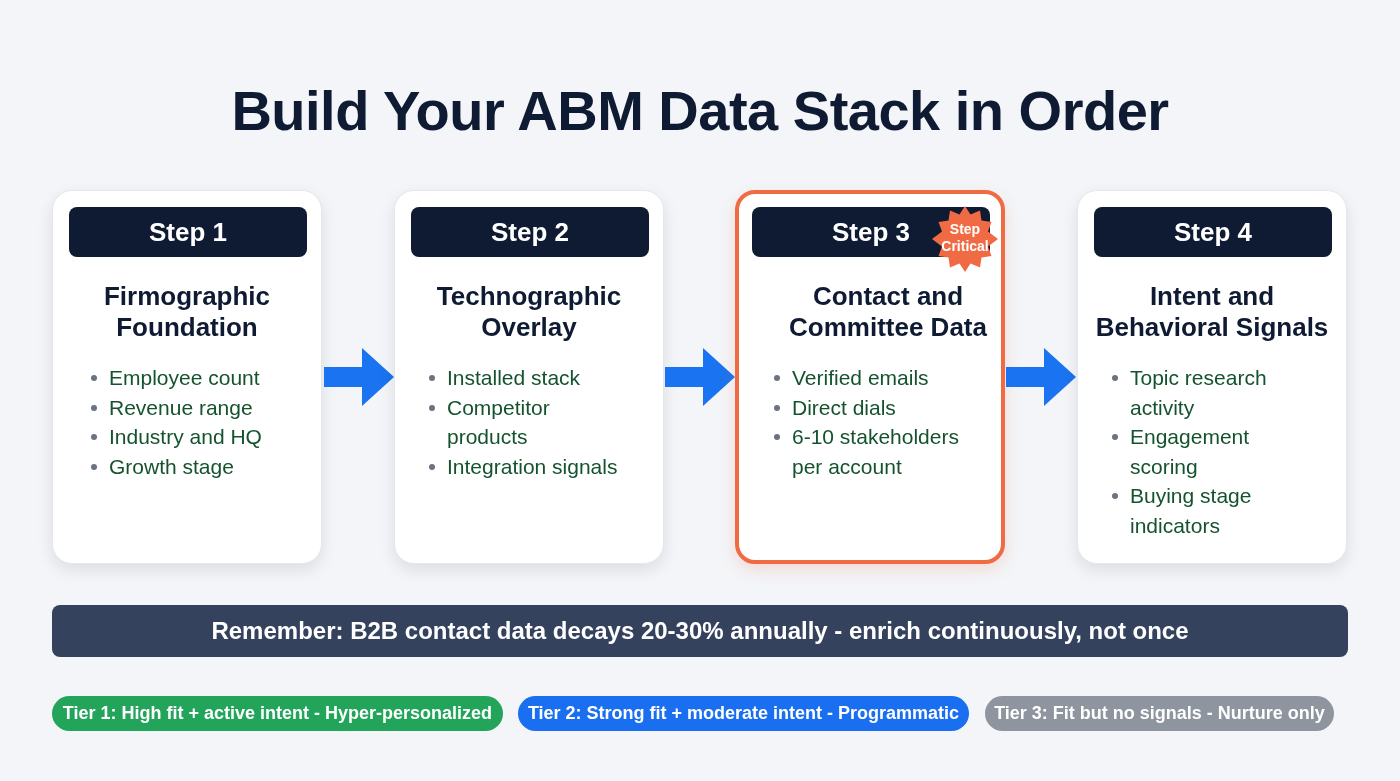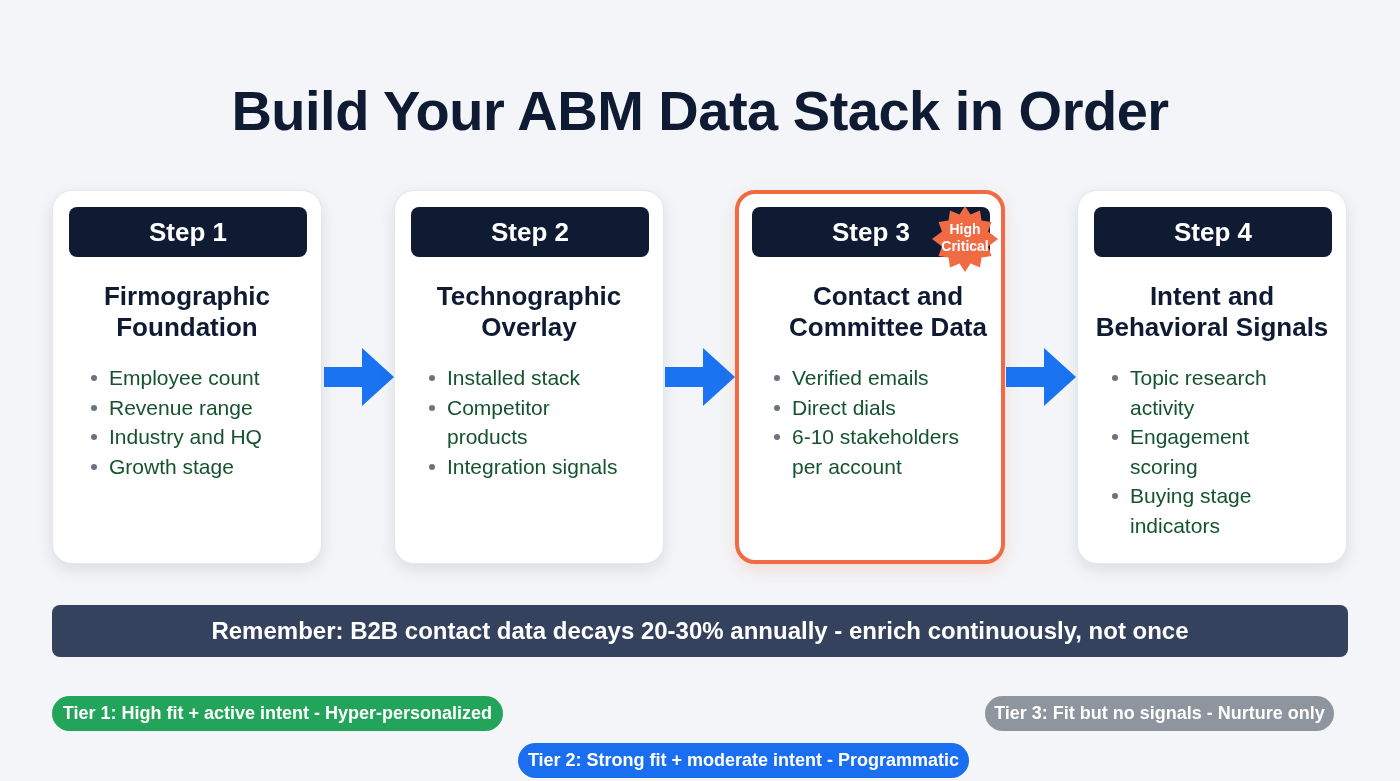--- a/index.html
+++ b/index.html
@@ -124,21 +124,21 @@
     <li>Direct dials</li>
     <li style="width:210px;">6-10 stakeholders per account</li>
   </ul>
 </div>
 
 <div class="badge">
   <svg width="66" height="66" viewBox="0 0 66 66">
     <polygon fill="#f06a43" points="33,0 38.5,8.5 48,4.5 49.5,14.5 59.5,16 56,25.5 66,33 56,40.5 59.5,50 49.5,51.5 48,61.5 38.5,57.5 33,66 27.5,57.5 18,61.5 16.5,51.5 6.5,50 10,40.5 0,33 10,25.5 6.5,16 16.5,14.5 18,4.5 27.5,8.5"></polygon>
   </svg>
   <div class="badge-text">
-    <div>High</div>
+    <div>Step</div>
     <div>Critical</div>
   </div>
 </div>
 
 <svg class="arrow" style="left:1006px;" viewBox="0 0 72 58">
   <polygon points="0,19 38,19 38,0 70,29 38,58 38,39 0,39" fill="#1a73f0"></polygon>
 </svg>
 
 <div class="card" style="left:1077px;">
   <div class="step-pill">Step 4</div>
@@ -149,14 +149,14 @@
   <ul class="bullets" style="left:32px; width:190px;">
     <li>Topic research activity</li>
     <li style="width:150px;">Engagement scoring</li>
     <li style="width:150px;">Buying stage indicators</li>
   </ul>
 </div>
 
 <div class="banner">Remember: B2B contact data decays 20-30% annually - enrich continuously, not once</div>
 
 <div class="tier" style="left:52px; width:451px; background:#22a55a;">Tier 1: High fit + active intent - Hyper-personalized</div>
-<div class="tier" style="left:518px; width:451px; background:#1a6ef0;margin-top:47px;">Tier 2: Strong fit + moderate intent - Programmatic</div>
+<div class="tier" style="left:518px; width:451px; background:#1a6ef0;">Tier 2: Strong fit + moderate intent - Programmatic</div>
 <div class="tier" style="left:985px; width:349px; background:#8e959f;">Tier 3: Fit but no signals - Nurture only</div>
 
 </body></html>

